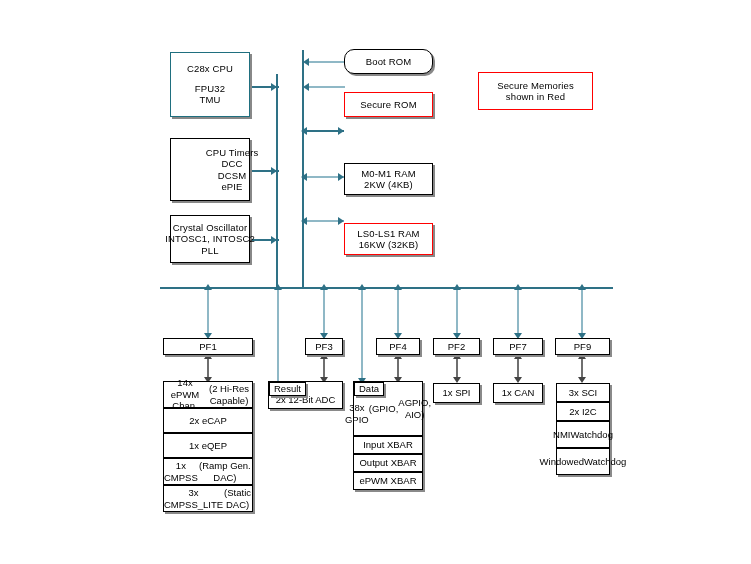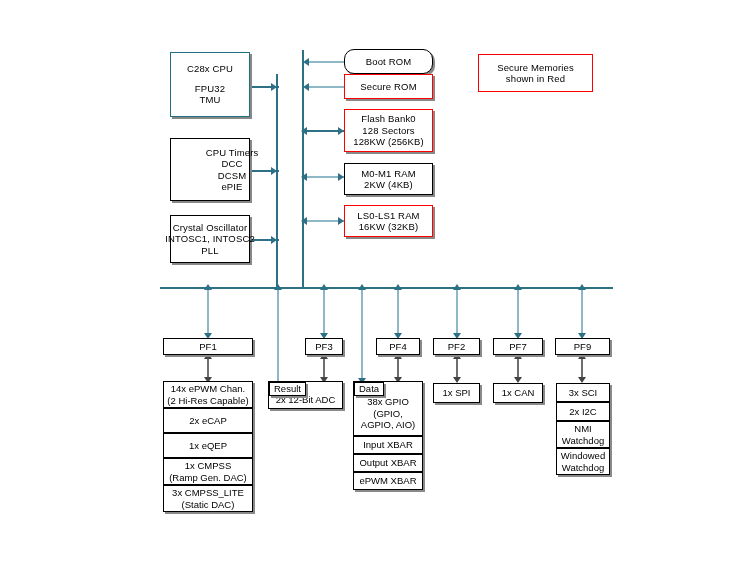--- a/index.html
+++ b/index.html
@@ -22,33 +22,32 @@
     display:flex;
     flex-direction:column;
     align-items:center;
     justify-content:center;
     text-align:center;
     font-size:9.5px;
     line-height:11.5px;
     letter-spacing:.15px;
     z-index:5;
   }
-  .box.red{border-color:#ff0000;}
+  .box.red{border-color:#ff0000;margin-top:18px;}
   .box.teal{border-color:#1f6f7f;}
   .box.shadow{box-shadow:2px 2px 0 0 #888;}
   .box .ln{display:block;white-space:nowrap;}
 
   
   .cell{
     position:absolute;
     box-sizing:border-box;
     border:1.5px solid #000;
     background:#fff;
     display:flex;
-    flex-direction:column;
     align-items:center;
     justify-content:center;
     text-align:center;
     font-size:9.5px;
     line-height:11.5px;
     z-index:5;
     box-shadow:2px 2px 0 0 #8a8a8a;
   }
 
   
@@ -210,25 +209,20 @@
   </div>
 
   <div class="box shadow" style="left:344px;top:49px;width:89px;height:25px;border-radius:10px;">
     <span class="ln">Boot ROM</span>
   </div>
 
   <div class="box red shadow" style="left:344px;top:74px;width:89px;height:25px;">
     <span class="ln">Secure ROM</span>
   </div>
 
-  <div class="box red shadow" style="left:344px;top:109px;width:89px;height:43px;">
-    <span class="ln">Flash Bank0</span>
-    <span class="ln">128 Sectors</span>
-    <span class="ln">128KW (256KB)</span>
-  </div>
 
   <div class="box shadow" style="left:344px;top:163px;width:89px;height:32px;">
     <span class="ln">M0-M1 RAM</span>
     <span class="ln">2KW (4KB)</span>
   </div>
 
   <div class="box red shadow" style="left:344px;top:205px;width:89px;height:32px;">
     <span class="ln">LS0-LS1 RAM</span>
     <span class="ln">16KW (32KB)</span>
   </div>

